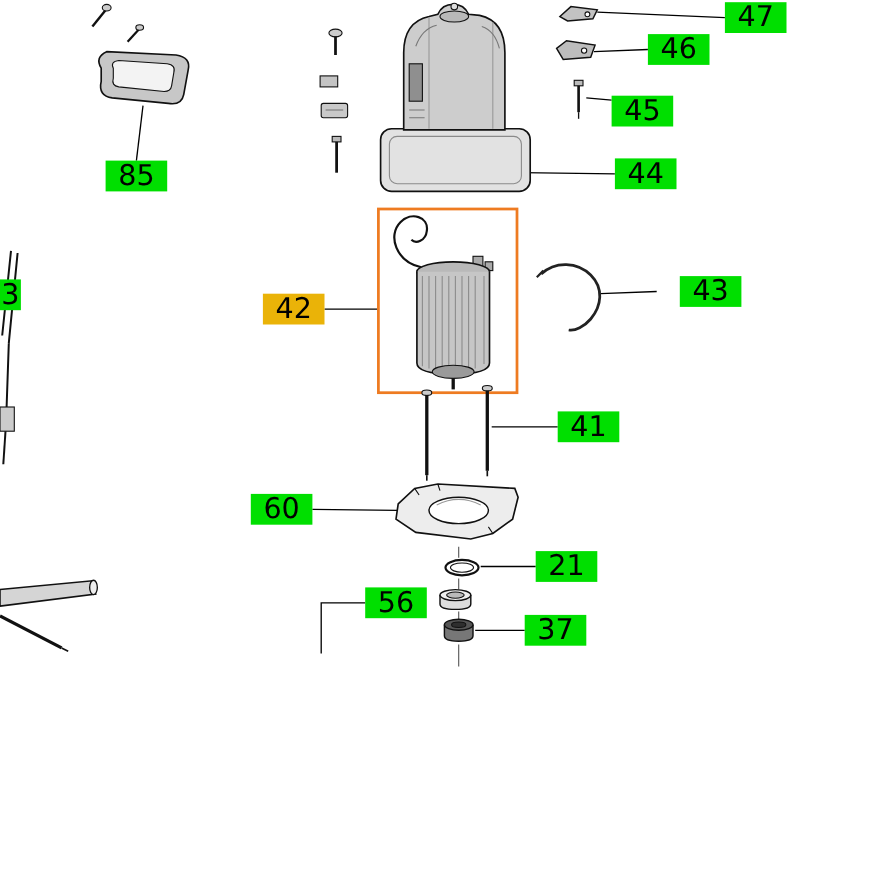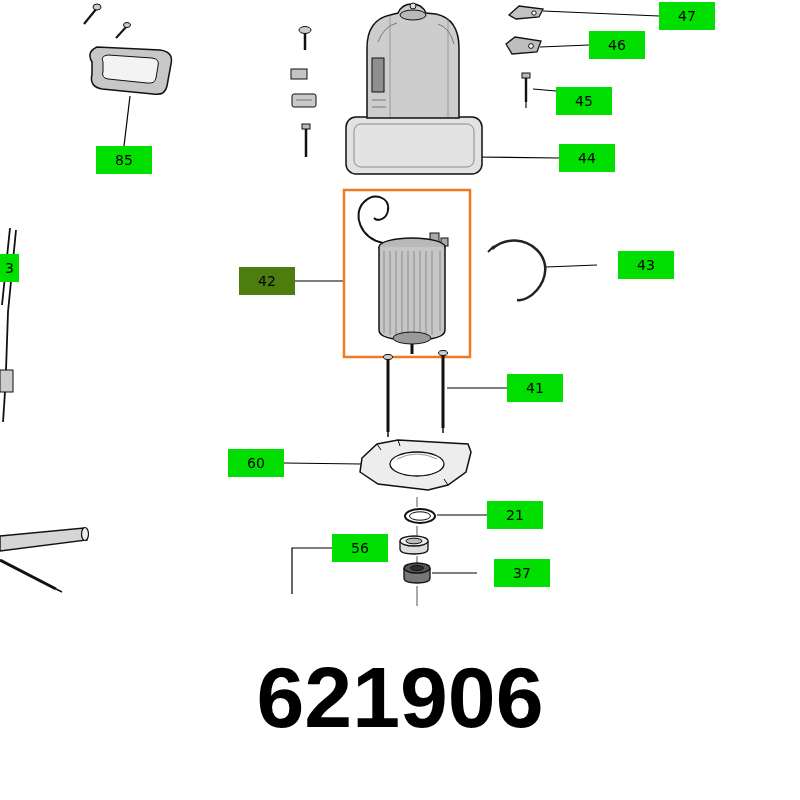--- a/index.html
+++ b/index.html
@@ -1,23 +1,23 @@
 <!DOCTYPE html>
 <html><head>
 <meta charset="utf-8">
 <style>
   html,body{margin:0;padding:0;background:#ffffff;}
   .stage{position:relative;width:800px;height:800px;background:#ffffff;overflow:hidden;
          font-family:"Liberation Sans", sans-serif;}
   svg{position:absolute;left:0;top:0;}
   .callout{position:absolute;width:56px;height:28px;display:flex;align-items:center;
-           justify-content:center;font-size:14px;color:#000;cursor:pointer;
+           justify-content:center;font-size:26px;color:#000;cursor:pointer;
            font-family:"DejaVu Sans", sans-serif;}
   .callout.green{background:#00df00;}
-  .callout.red{background:#4d7c0f;}
+  .callout.red{background:#eab308;}
   .callout.partial{width:19px;}
   .partnumber{position:absolute;left:0;top:652px;width:800px;text-align:center;
               font-size:86px;font-weight:700;color:#000;line-height:1.05;
               font-family:"Liberation Sans", sans-serif;}
 </style>
 </head>
 <body>
 
 <div class="stage">
 
@@ -154,19 +154,18 @@
   <div class="callout green" style="left:659px;top:2px">47</div>
   <div class="callout green" style="left:589px;top:31px">46</div>
   <div class="callout green" style="left:556px;top:87px">45</div>
   <div class="callout green" style="left:559px;top:144px">44</div>
   <div class="callout green" style="left:618px;top:251px">43</div>
   <div class="callout red" style="left:239px;top:267px">42</div>
   <div class="callout green" style="left:507px;top:374px">41</div>
   <div class="callout green" style="left:228px;top:449px">60</div>
   <div class="callout green" style="left:487px;top:501px">21</div>
   <div class="callout green" style="left:332px;top:534px">56</div>
-  <div class="callout green" style="left:494px;top:559px">37</div>
+  <div class="callout green" style="left:477px;top:559px">37</div>
   <div class="callout green" style="left:96px;top:146px">85</div>
   <div class="callout green partial" style="left:0px;top:254px">3</div>
 
-  <div class="partnumber">621906</div>
 
 </div>
 
 </body></html>

